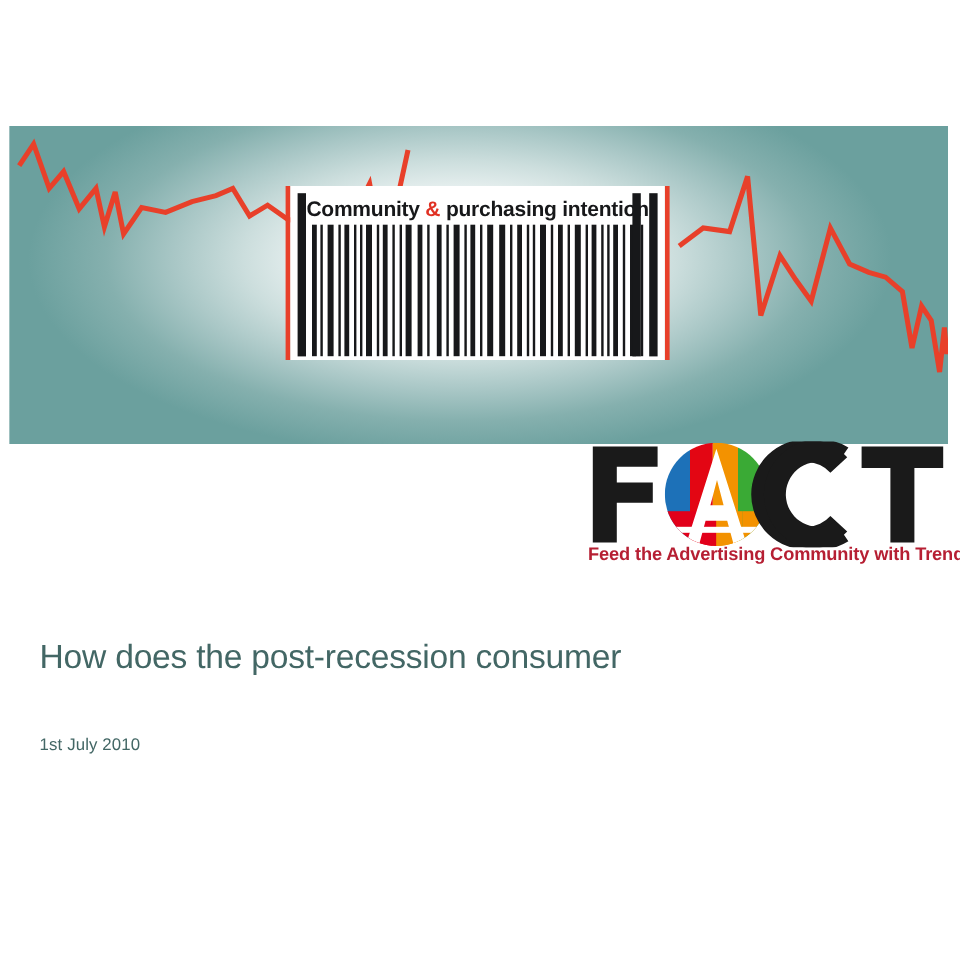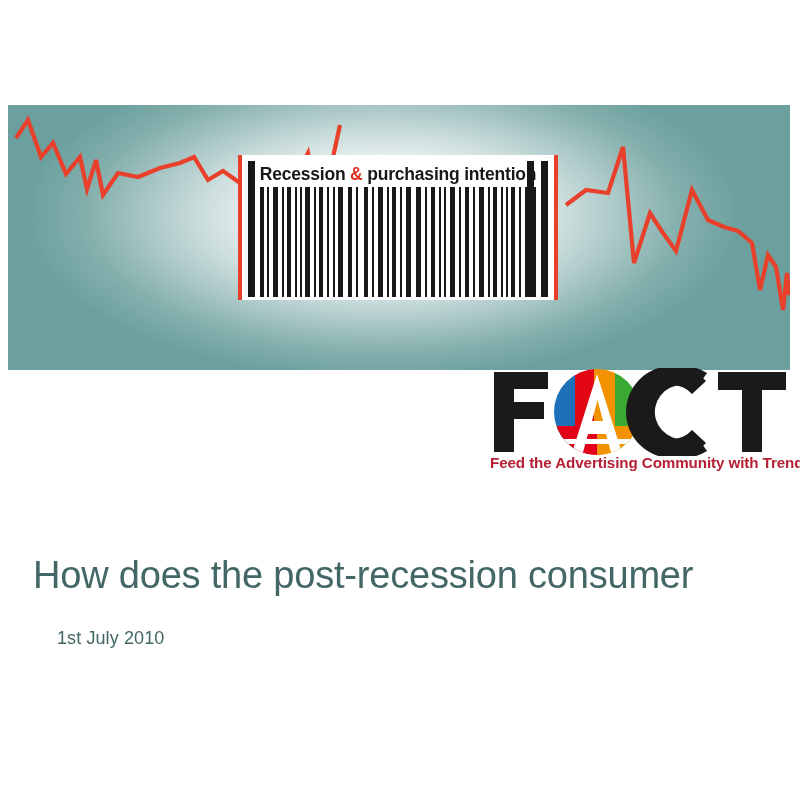--- a/index.html
+++ b/index.html
@@ -119,58 +119,57 @@
     font-size: 15.2px;
     color: #b61f33;
     letter-spacing: -0.1px;
     white-space: nowrap;
   }
 
   
   #headline {
     position: absolute;
     left: 33px;
-    top: 551px;
+    top: 523px;
     width: 720px;
     font-family: "Liberation Sans", sans-serif;
-    font-size: 38px;
+    font-size: 28px;
     line-height: 49px;
     color: #436765;
     font-weight: 400;
     letter-spacing: -0.2px;
   }
   #doc-date {
     position: absolute;
     left: 33px;
-    top: 628px;
-    font-family: "Liberation Sans", sans-serif;
-    font-size: 18px;
+    top: 612px;
+    font-family: "Liberation Sans", sans-serif;
+    font-size: 14px;
     color: #436765;
     letter-spacing: 0.1px;
-    margin-left: 24px;
   }
 </style>
 </head>
 <body>
 
 <div id="hero-banner">
 
   <svg class="svg-layer" viewBox="0 0 782 265" preserveAspectRatio="none">
 
     <polyline fill="none" stroke="#e8402a" stroke-width="4.2" stroke-linejoin="miter" stroke-linecap="butt" points="8,33 20,15 33,52 45,38 58,69 72,52 79,84 88,55 95,90 110,68 130,72 152,63 172,58 186,52 200,75 215,66 232,78 248,80 260,84 272,86 285,78 300,48 312,112 332,20"></polyline>
 
     <polyline fill="none" stroke="#e8402a" stroke-width="4.2" stroke-linejoin="miter" stroke-linecap="butt" points="558,100 578,85 600,88 615,42 626,158 642,108 655,128 668,146 684,85 700,115 716,122 730,126 744,138 752,185 760,150 768,162 775,205 779,168 781,190 782,182"></polyline>
   </svg>
 
   <div id="barcode-block" style="left:230px;top:50px;">
     <div id="barcode-rails-left"></div>
     <div id="barcode-rails-right"></div>
 
     <div id="barcode-inner">
-      <div id="barcode-title"><span>Recession </span><span class="amp">&amp;</span><span> purchasing intention</span></div>
+      <div id="barcode-title"><span>Community </span><span class="amp">&amp;</span><span> purchasing intention</span></div>
 
       <div id="barcode-bars">
         <svg width="100%" height="100%" viewBox="0 0 312 110" preserveAspectRatio="none">
           <g fill="#17181a">
             <rect x="18" y="0" width="4" height="110"></rect>
             <rect x="25" y="0" width="2" height="110"></rect>
             <rect x="31" y="0" width="5" height="110"></rect>
             <rect x="40" y="0" width="2" height="110"></rect>
             <rect x="45" y="0" width="4" height="110"></rect>
             <rect x="53" y="0" width="2" height="110"></rect>

